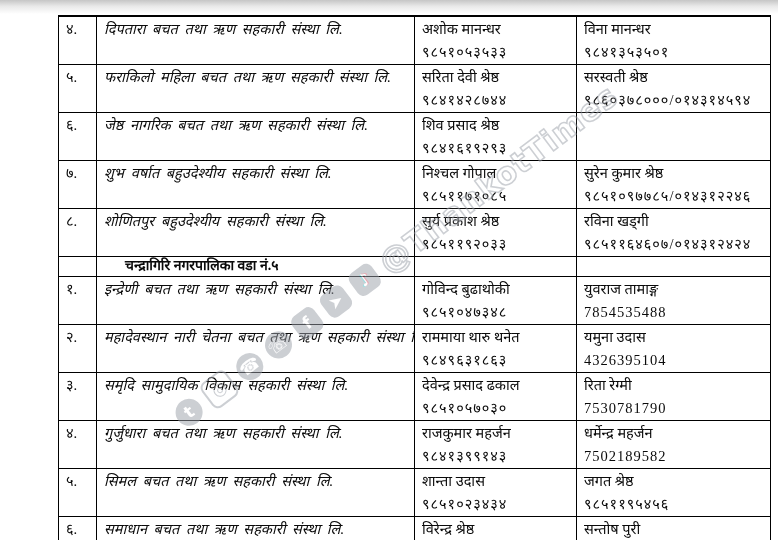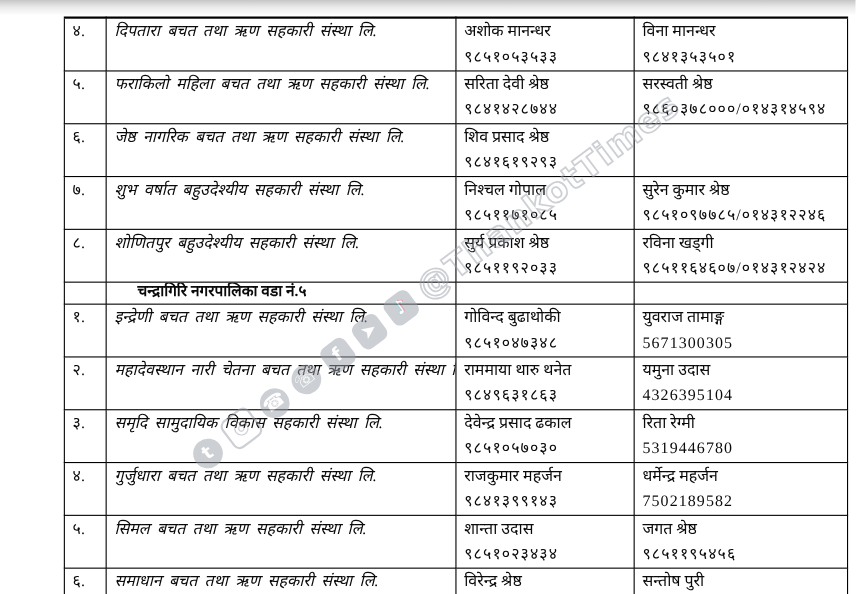--- a/index.html
+++ b/index.html
@@ -125,21 +125,21 @@
           <td class="sn">१.</td>
           <td>
             <div class="inst">इन्द्रेणी बचत तथा ऋण सहकारी संस्था लि.</div>
           </td>
           <td>
             <div class="c-name">गोविन्द बुढाथोकी</div>
             <div class="c-phone">९८५१०४७३४८</div>
           </td>
           <td>
             <div class="c-name">युवराज तामाङ्ग</div>
-            <div class="c-phone">5671300305</div>
+            <div class="c-phone">7854535488</div>
           </td>
         </tr>
         <tr class="row-b">
           <td class="sn">२.</td>
           <td>
             <div class="inst">महादेवस्थान नारी चेतना बचत तथा ऋण सहकारी संस्था लि.</div>
           </td>
           <td>
             <div class="c-name">राममाया थारु थनेत</div>
             <div class="c-phone">९८४९६३१८६३</div>
@@ -153,21 +153,21 @@
           <td class="sn">३.</td>
           <td>
             <div class="inst">समृदि सामुदायिक विकास सहकारी संस्था लि.</div>
           </td>
           <td>
             <div class="c-name">देवेन्द्र प्रसाद ढकाल</div>
             <div class="c-phone">९८५१०५७०३०</div>
           </td>
           <td>
             <div class="c-name">रिता रेग्मी</div>
-            <div class="c-phone">5319446780</div>
+            <div class="c-phone">7530781790</div>
           </td>
         </tr>
         <tr class="row-b">
           <td class="sn">४.</td>
           <td>
             <div class="inst">गुर्जुधारा बचत तथा ऋण सहकारी संस्था लि.</div>
           </td>
           <td>
             <div class="c-name">राजकुमार महर्जन</div>
             <div class="c-phone">९८४१३९९१४३</div>

